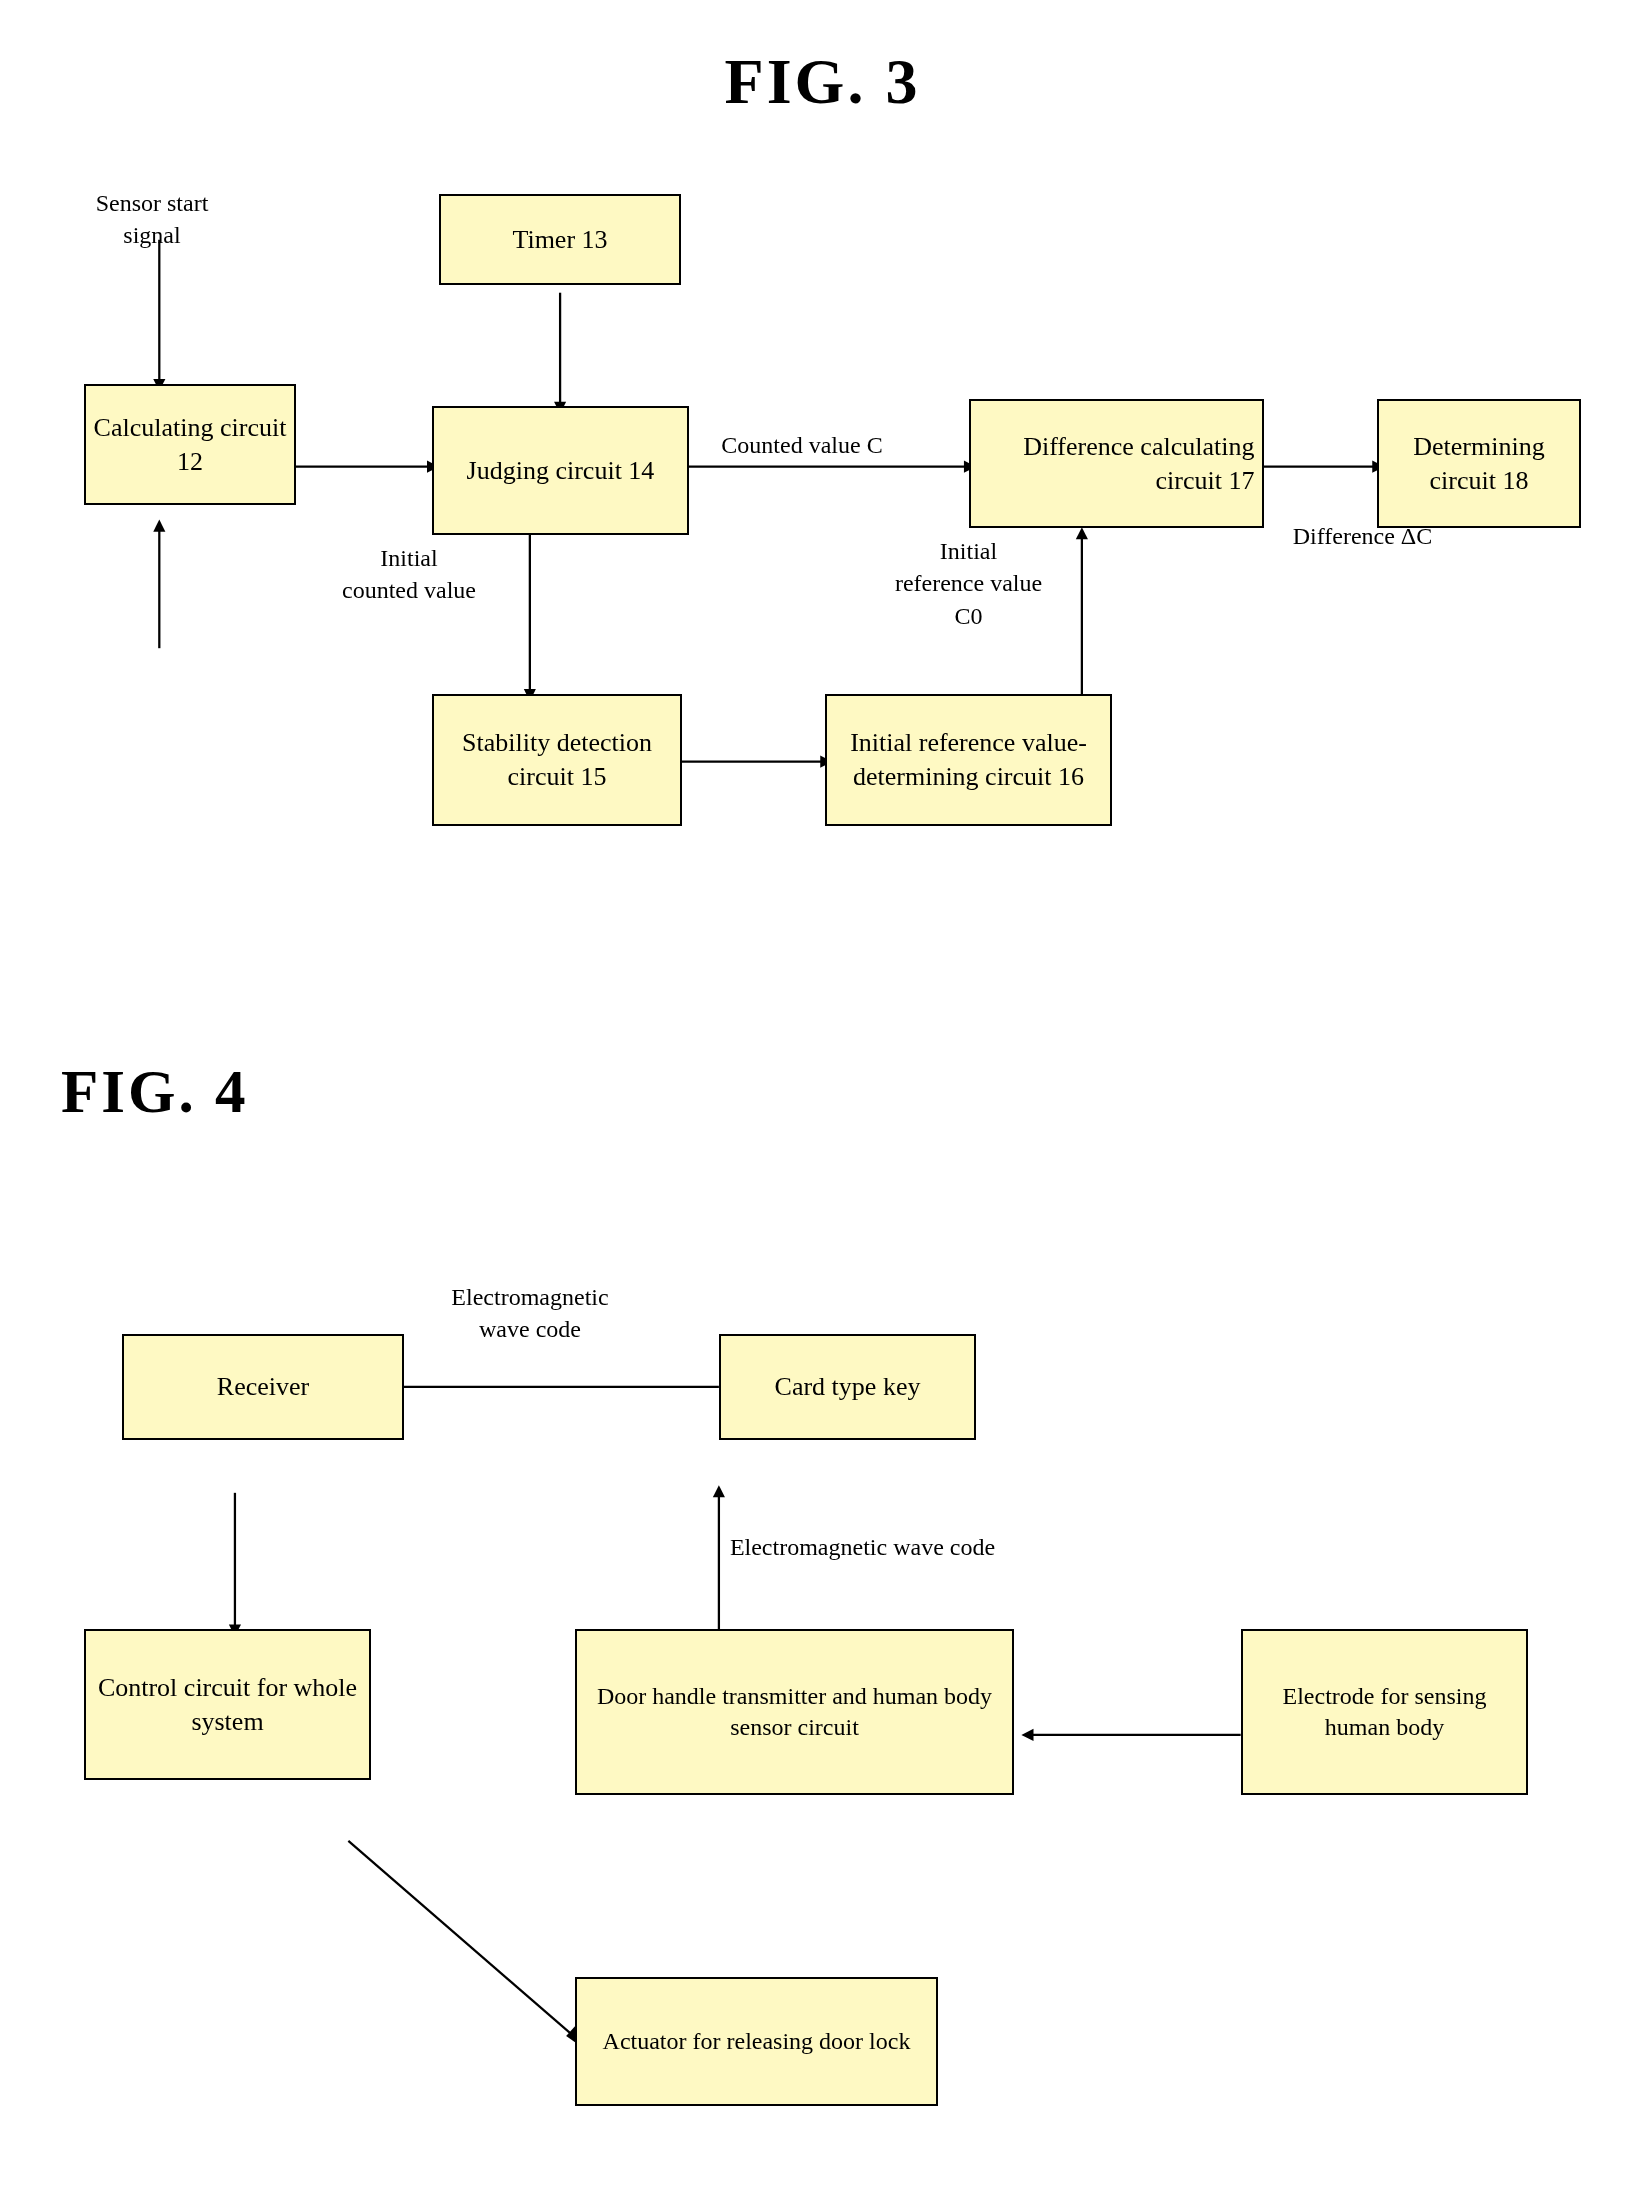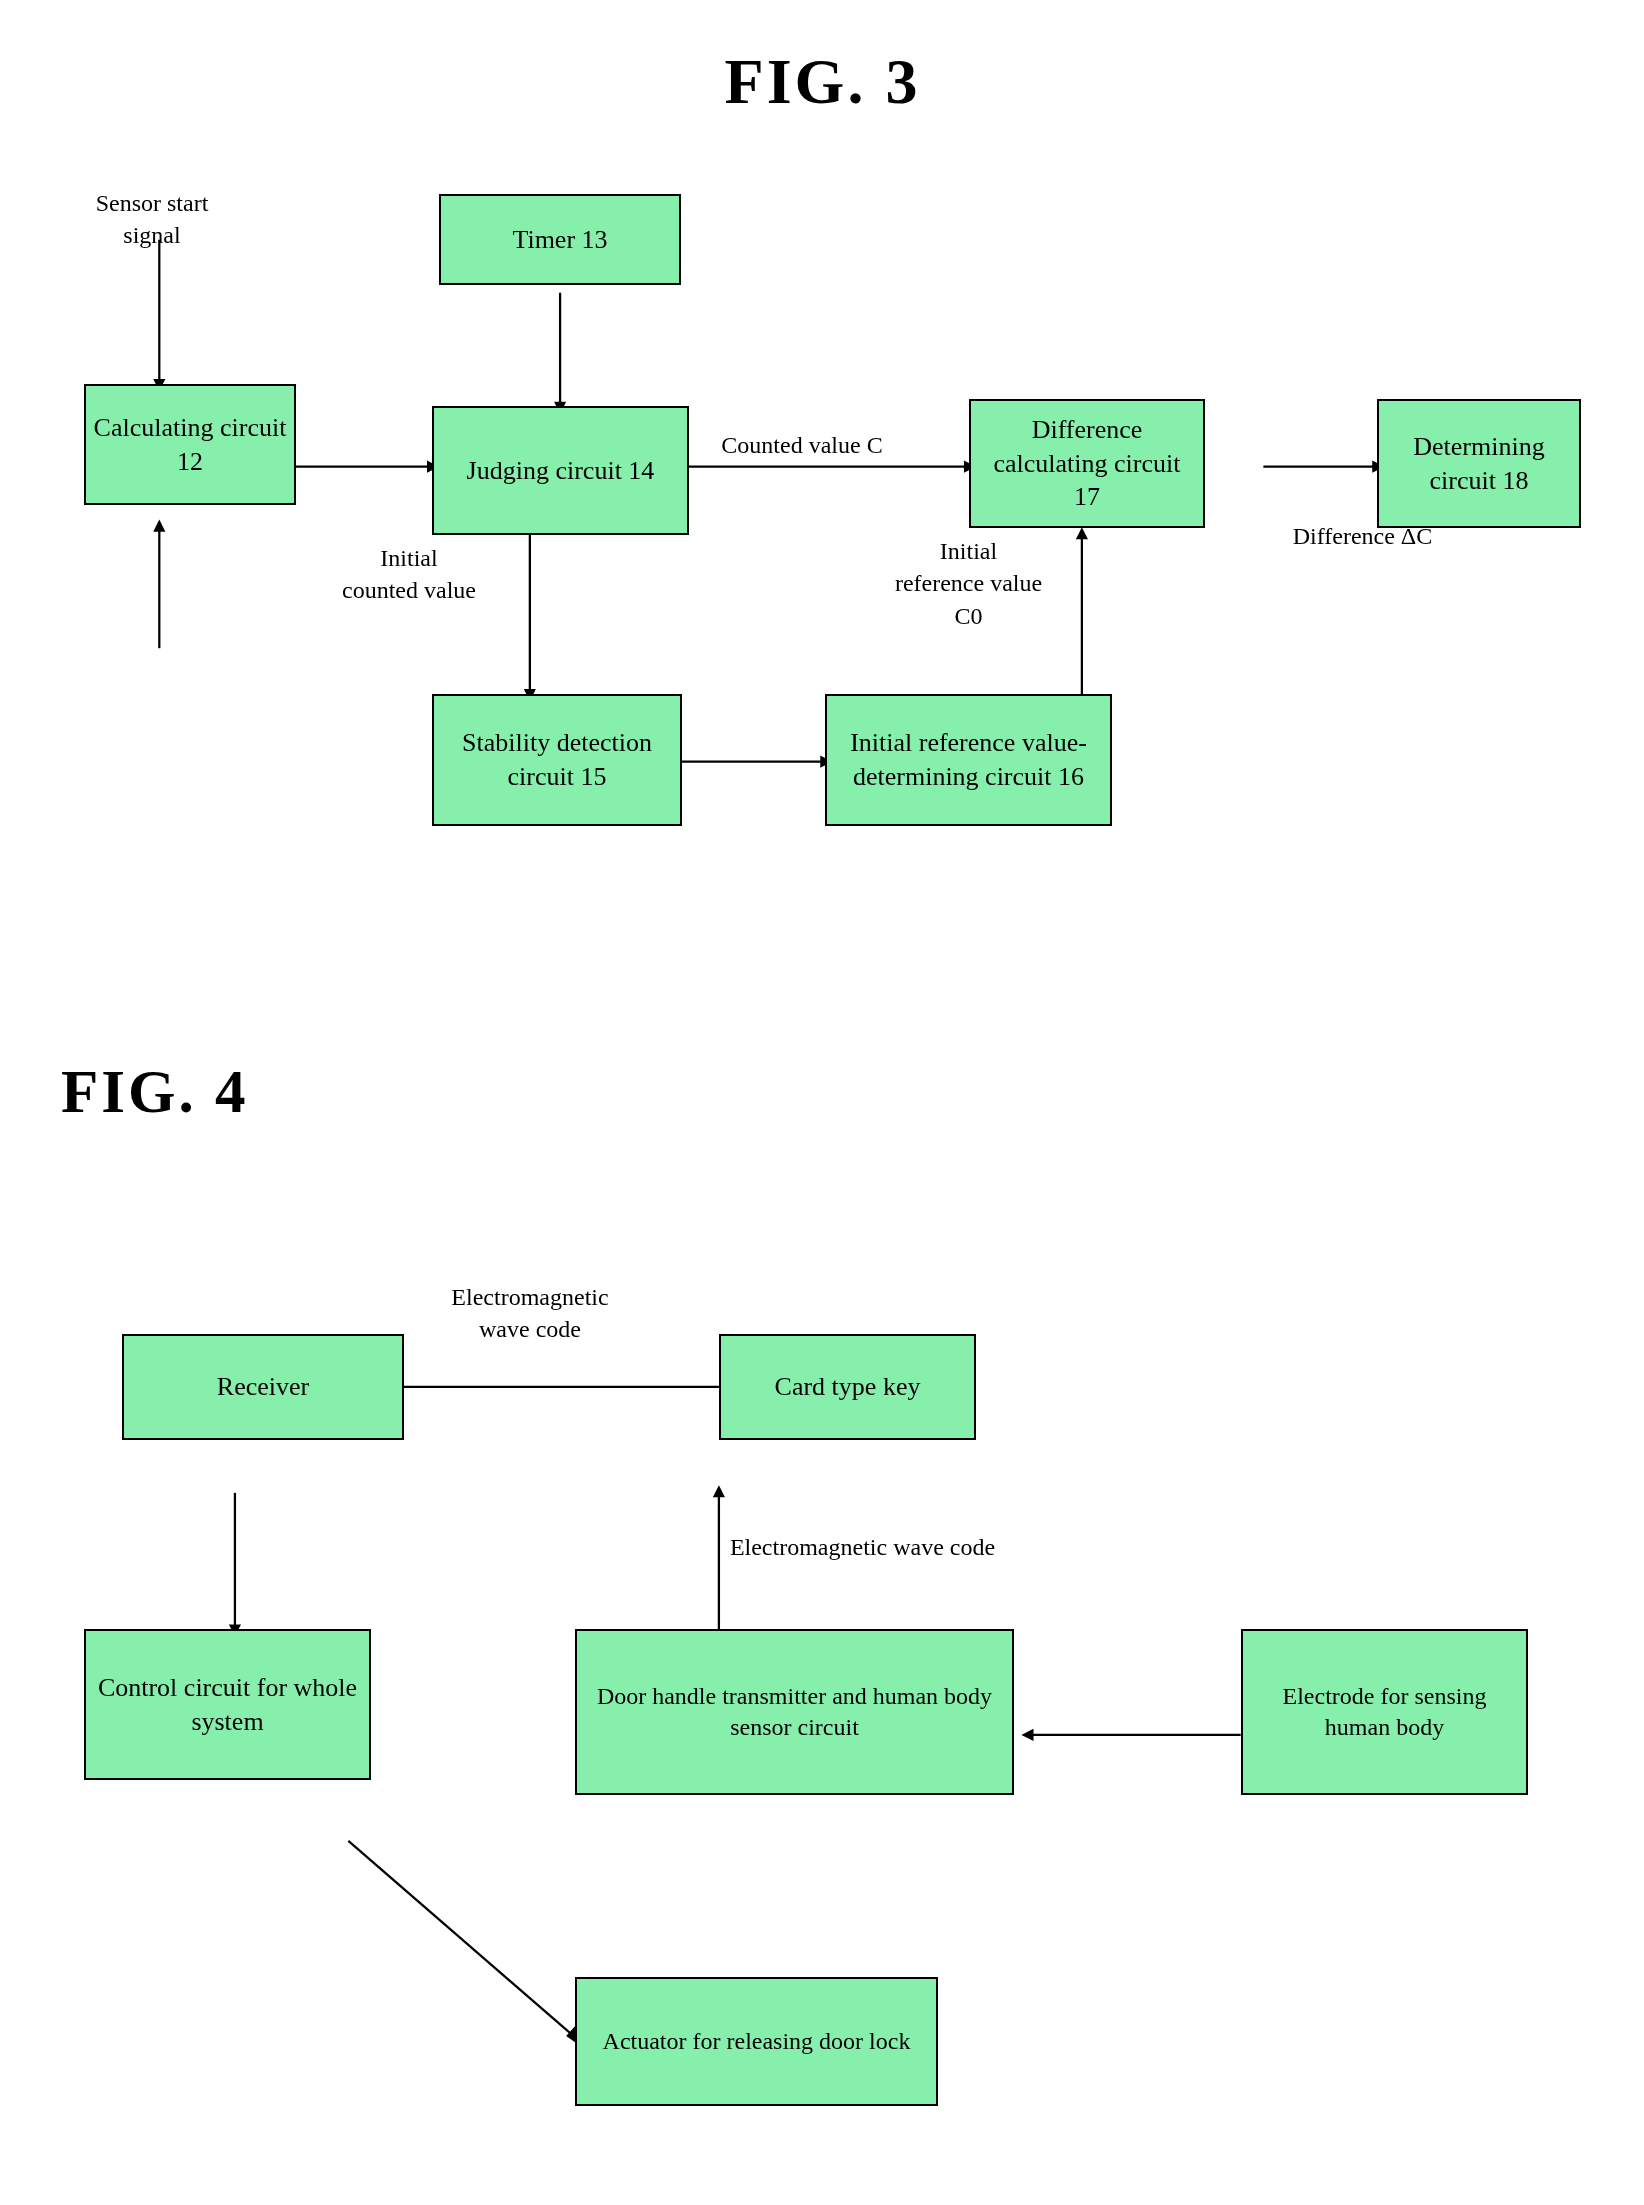--- a/index.html
+++ b/index.html
@@ -24,21 +24,21 @@
     }
     
     .fig3-area {
       position: relative;
       width: 100%;
       height: 832px;
     }
     .box {
       position: absolute;
       border: 2.3px solid #000;
-      background: #86efac;
+      background: #fef9c3;
       display: flex;
       align-items: center;
       justify-content: center;
       text-align: center;
       font-size: 26px;
       line-height: 1.3;
       padding: 7.6px;
     }
     .label {
       position: absolute;
@@ -125,21 +125,21 @@
 circuit 15</div>
 
     <div class="box" style="left:764px; top:545px; width:287px; height:132px;">Initial reference
 value-determining
 circuit 16</div>
 
     <div class="label" style="left:832px; top:386px; width:151px;">Initial
 reference
 value C0</div>
 
-    <div class="box" style="left:908px; top:250px; width:236px; height:129px;">Difference
+    <div class="box" style="left:908px; top:250px; width:295px; height:129px;text-align:right;">Difference
 calculating
 circuit 17</div>
 
     <div class="box" style="left:1316px; top:250px; width:204px; height:129px;">Determining
 circuit 18</div>
 
     <div class="label" style="left:1226px; top:371px; width:151px;">Difference ΔC</div>
   </div>
 </div>
 

